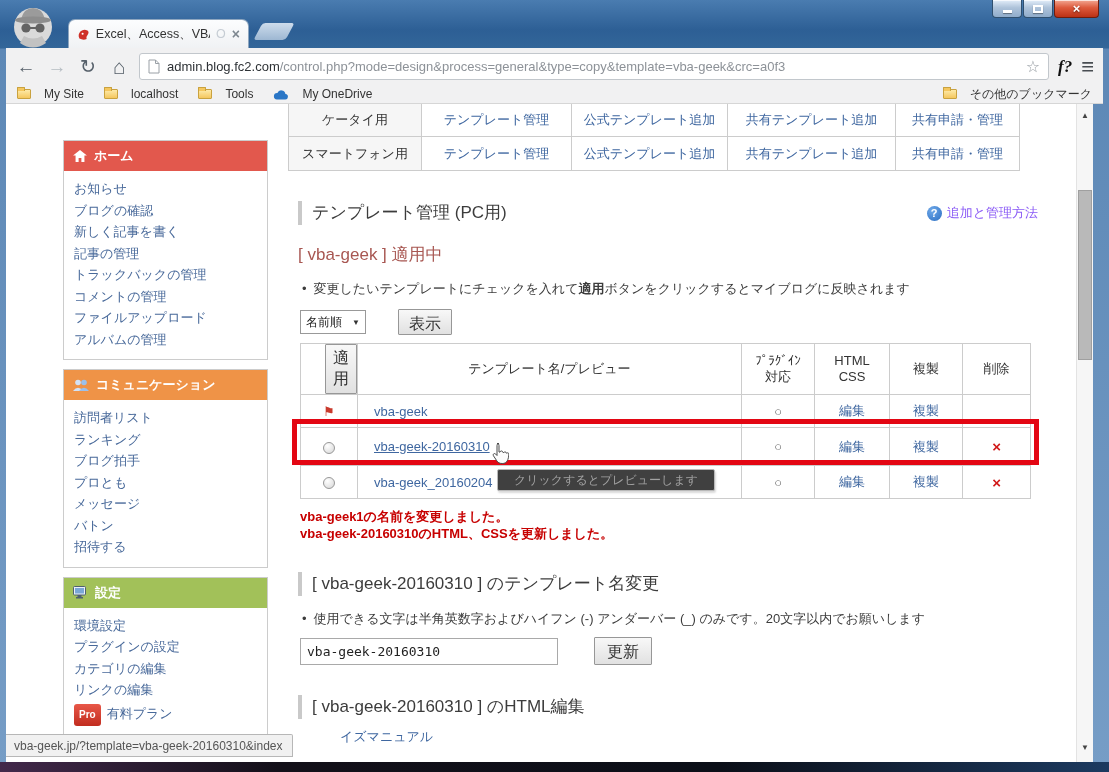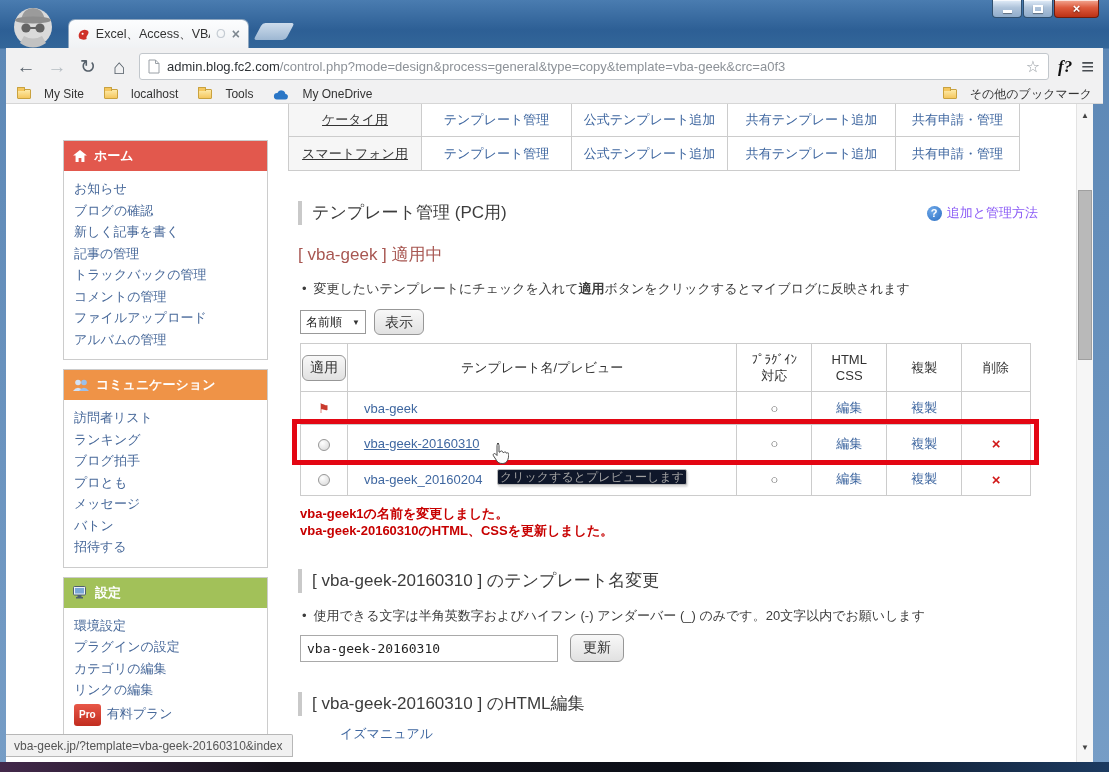--- a/index.html
+++ b/index.html
@@ -68,43 +68,43 @@
 .side-list li.active a { font-weight:bold; color:#2e517f; }
 .marker { font-size:9px; color:#222; margin-right:3px; }
 .pro-row { margin-top:2px; }
 .pro-badge { display:inline-block; background:linear-gradient(180deg,#e85748,#c12d1f); color:#fff;
   font-size:10px; font-weight:bold; padding:1px 5px; border-radius:3px; margin-right:6px; }
 
 
 .main { position:absolute; left:282px; top:0; width:752px; }
 .dev-table { border-collapse:collapse; margin-top:-2px; font-size:13px; }
 .dev-table td { border:1px solid #ccc; height:34px; text-align:center; }
-.dev-table .dev { width:133px; background:#f6f6f6; color:#333;text-decoration:underline; }
+.dev-table .dev { width:133px; background:#f6f6f6; color:#333; }
 .dev-table .w1 { width:150px; } .dev-table .w2 { width:156px; }
 .dev-table .w3 { width:168px; } .dev-table .w4 { width:124px; }
 .dev-table a { color:#3f67a0; text-decoration:none; }
 
 .sec-head { margin:30px 0 0 10px; font-size:17px; color:#3c3c3c; border-left:4px solid #c9c9c9;
   padding-left:10px; line-height:24px; display:flex; align-items:center; }
 .help { margin-left:auto; display:flex; align-items:center; gap:5px; font-size:13px; margin-right:2px; }
 .help-q { width:15px; height:15px; border-radius:50%; background:radial-gradient(circle at 35% 30%,#6fa9e9,#2b6ec2);
   color:#fff; font-size:11px; font-weight:bold; display:flex; align-items:center; justify-content:center; }
 .help a { color:#8b5cf6; text-decoration:none; }
 .active-head { margin:18px 0 0 10px; font-size:17px; color:#a85752; }
 
 .note { margin:14px 0 0 14px; font-size:13px; color:#3c3c3c; }
 .note .b { font-weight:bold; }
 .bullet { margin-right:7px; }
 
 .controls { margin:11px 0 0 12px; display:flex; gap:8px; align-items:center; }
 .select { width:66px; height:24px; border:1px solid #999; background:#fff; font-size:12px; color:#222;
   display:flex; align-items:center; justify-content:space-between; padding:0 5px; }
 .select .arr { font-size:8px; color:#333; }
-.btn { background:linear-gradient(180deg,#f8f8f8,#e1e1e1); border:1px solid #979797; border-radius:6px;
-  font-size:14px; color:#333; padding:4px 10px; font-family:inherit; }
+.btn { background:linear-gradient(180deg,#f8f8f8,#e1e1e1); border:1px solid #979797; border-radius:1px;
+  font-size:16px; color:#333; padding:4px 10px; font-family:inherit;margin-left:24px; }
 .btn-show { height:26px; }
 
 .tbl-wrap { position:relative; margin:8px 0 0 12px; width:731px; }
 .tpl-table { border-collapse:collapse; width:731px; font-size:13px; background:#fff; }
 .tpl-table th, .tpl-table td { border:1px solid #ccc; text-align:center; font-weight:normal; color:#333; }
 .tpl-table th { height:48px; line-height:16px; }
 .c-apply { width:47px; } .c-name { width:390px; } .c-plugin { width:75px; }
 .c-html { width:75px; } .c-copy { width:75px; } .c-del { width:69px; }
 .tpl-table tr.r td { height:33px; }
 .tpl-table tr.r2 td { height:38px; }
@@ -112,23 +112,23 @@
 .tpl-table a { color:#3f67a0; text-decoration:none; }
 .u a { text-decoration:underline !important; }
 .flag { color:#c93a2d; font-size:13px; }
 .radio { display:inline-block; width:12px; height:12px; border-radius:50%; border:1px solid #989898;
   background:radial-gradient(circle at 35% 30%,#fff,#d6d6d6); vertical-align:middle; }
 .circle { color:#555; }
 .del-x { color:#d11a1a; font-weight:bold; font-size:15px; }
 .btn-apply { padding:3px 7px; }
 .hl-border { position:absolute; left:-8px; top:76px; width:747px; height:46px; border:5px solid #e30613; pointer-events:none; }
 .cursor-ic { position:absolute; left:191px; top:99px; z-index:2; }
-.tooltip { position:absolute; left:197px; top:126px; height:16px; background:#0f172a; border:1px solid #b9b9b9;
+.tooltip { position:absolute; left:197px; top:126px; height:22px; background:#404040; border:1px solid #b9b9b9;
   border-radius:2px; box-shadow:1px 2px 2px rgba(0,0,0,.15); color:#a2a2a2; font-size:12px;
-  display:flex; align-items:center; padding:0 2px; white-space:nowrap; z-index:1; }
+  display:flex; align-items:center; padding:0 16px; white-space:nowrap; z-index:1; }
 
 .msgs { margin:9px 0 0 12px; font-size:13px; font-weight:bold; color:#c70000; line-height:17px; }
 .input-row { margin:9px 0 0 12px; display:flex; gap:12px; align-items:center; }
 .txt { width:258px; height:27px; border:1px solid #a9a9a9; font-family:"DejaVu Sans Mono",monospace;
   font-size:13px; padding:0 6px; color:#222; }
 .btn-update { height:28px; padding:4px 12px; }
 .frag { display:block; font-size:13px; color:#3f67a0; text-decoration:none; }
 .frag1 { margin:9px 0 0 52px; }
 
 .statusbar { position:absolute; left:0; bottom:5px; width:287px; height:23px; background:#f1f1f1;

